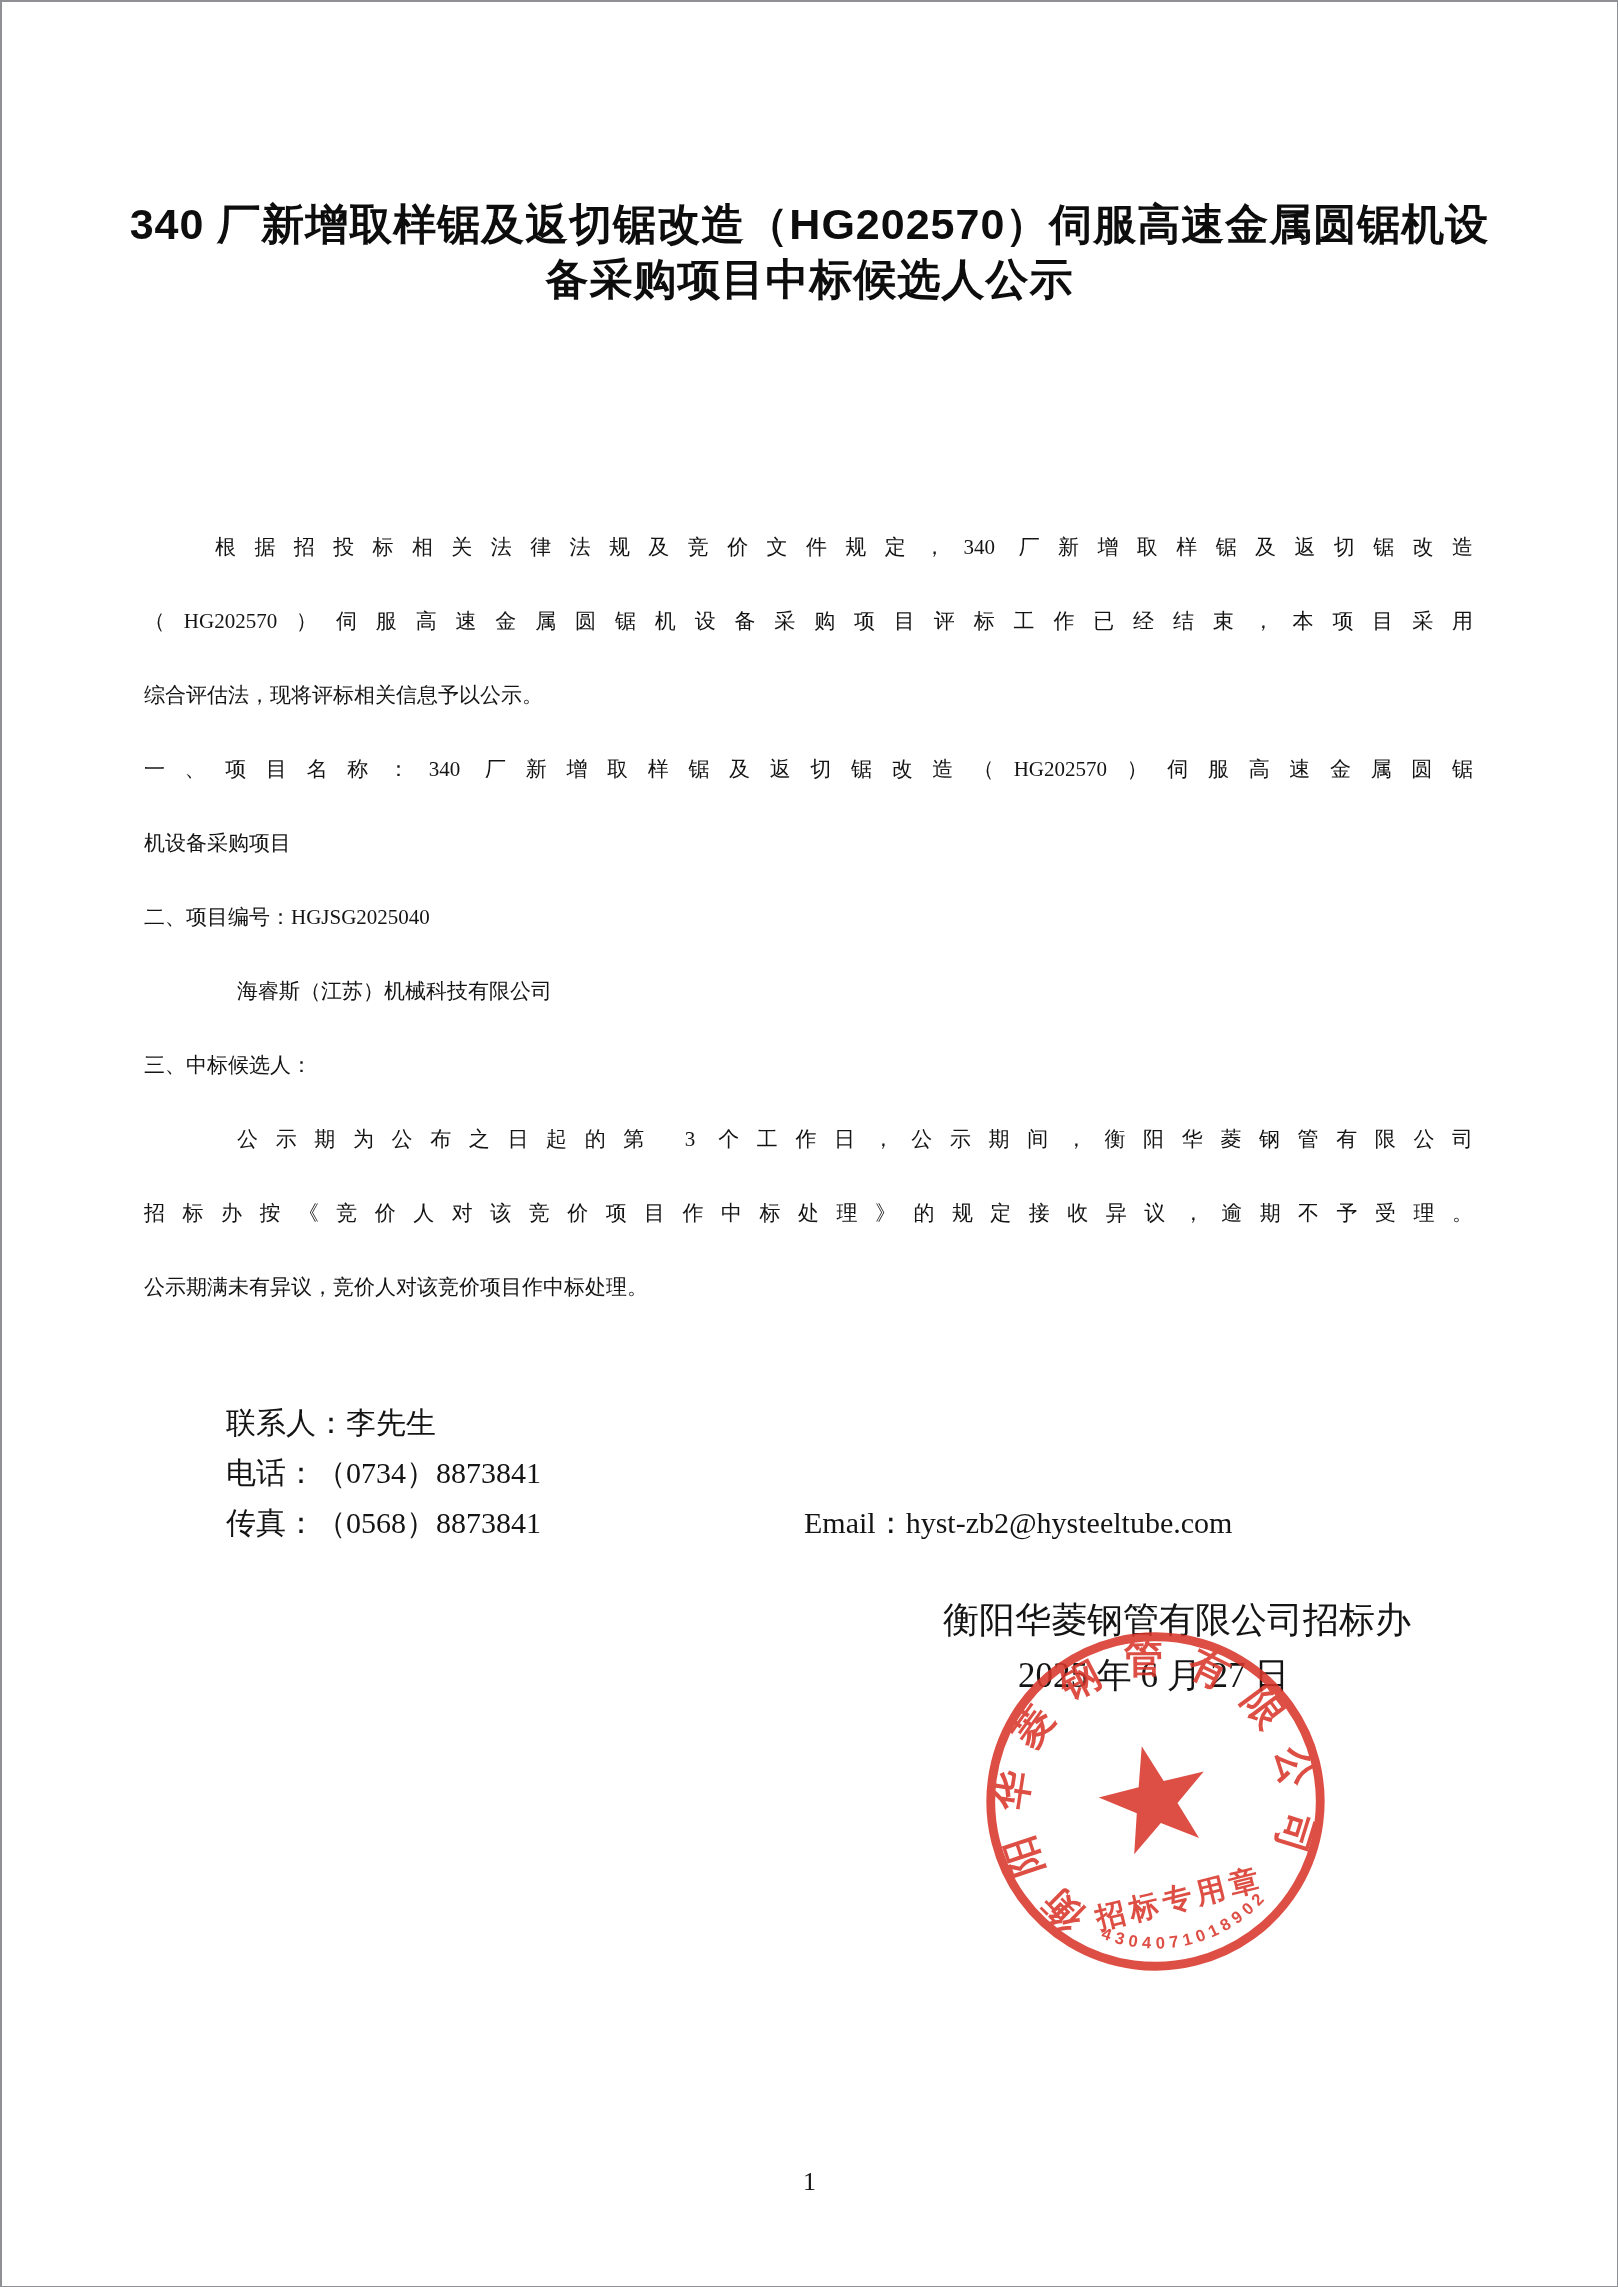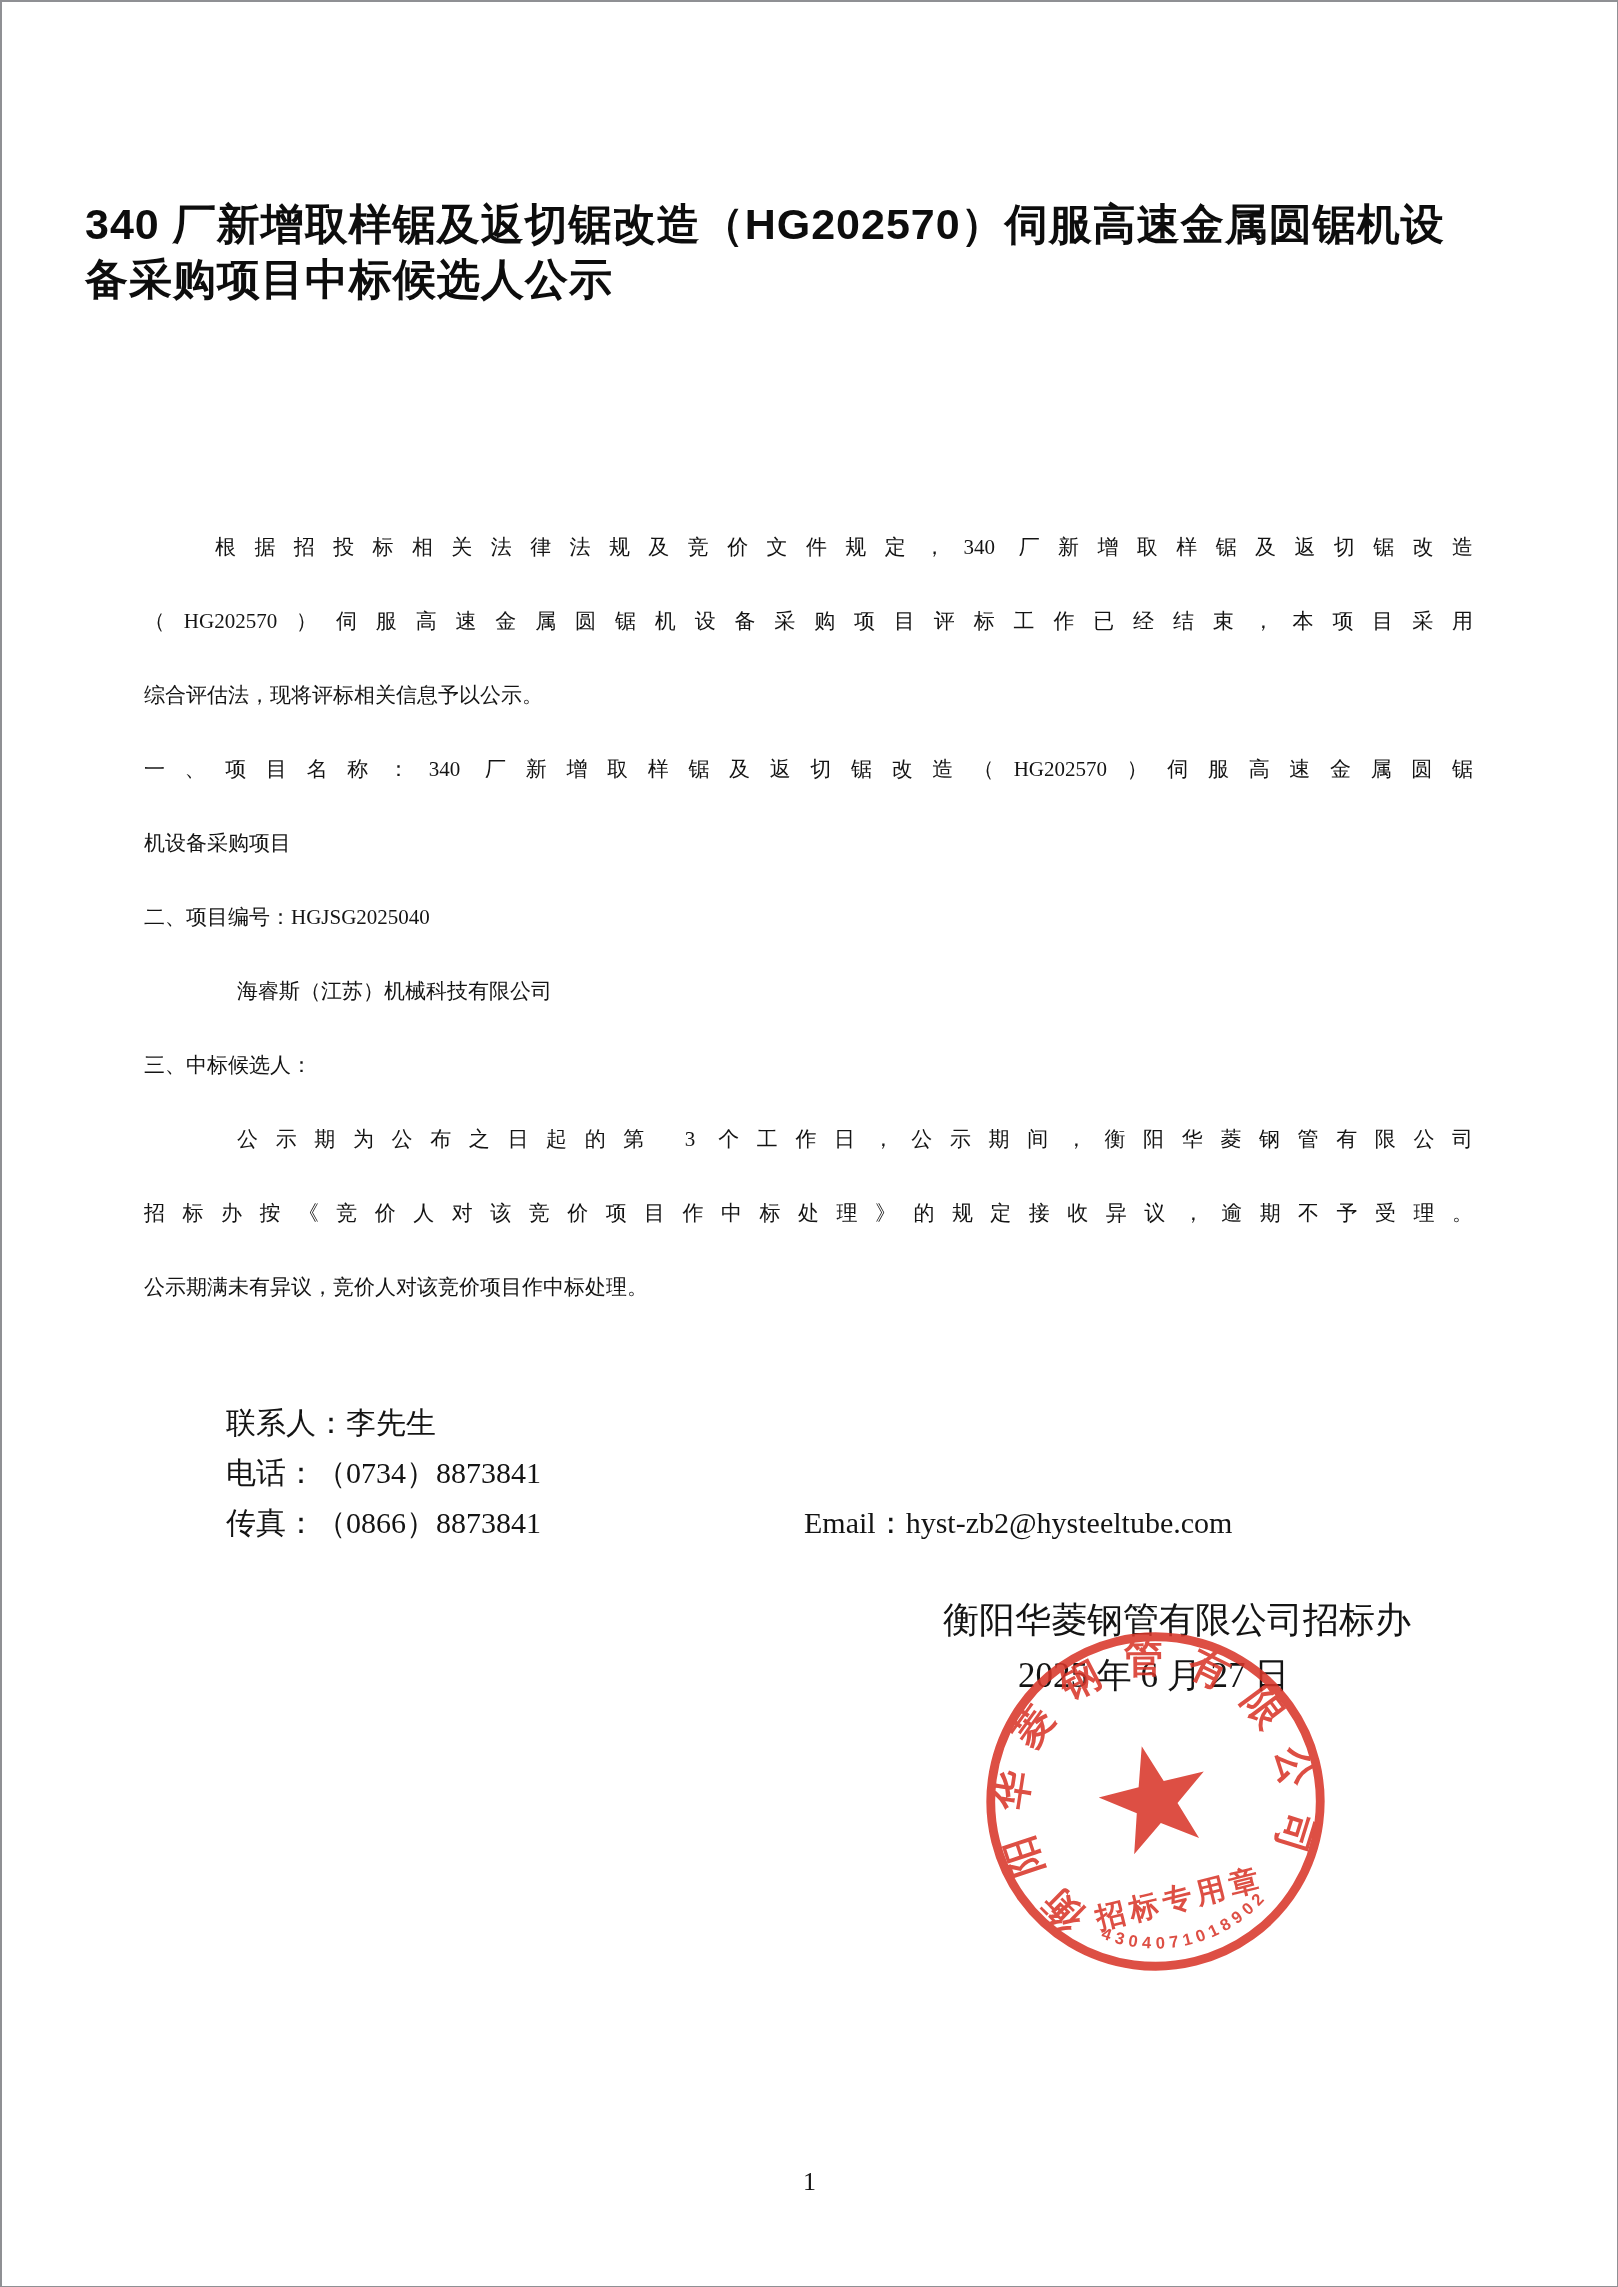--- a/index.html
+++ b/index.html
@@ -2,21 +2,21 @@
 <html><head>
 <meta charset="utf-8">
 <style>
   html,body { margin:0; padding:0; background:#e8e8e8; }
   .page {
     position:relative; width:1619px; height:2288px; margin:0 auto;
     background:#ffffff; border:2px solid #8f9094; box-sizing:border-box;
     font-family:"Liberation Serif", serif; color:#141414; overflow:hidden;
   }
   .title {
-    position:absolute; left:83px; right:83px; top:195px; text-align:left;
+    position:absolute; left:83px; right:83px; top:195px; text-align:center;
     font-family:"Liberation Sans", sans-serif; font-weight:700;
     font-size:43px; line-height:55px; letter-spacing:1px; color:#0d0d0d;
   }
   .body-text { position:absolute; left:142px; right:144px; top:508px; font-size:21px; }
   .line  { height:74px; line-height:74px; white-space:nowrap; }
   .just  { white-space:normal; text-align:justify; text-align-last:justify; overflow:hidden; }
   .ind1  { text-indent:71px; }
   .ind2  { text-indent:93px; }
   .contact { position:absolute; left:224px; top:1396px; width:1229px; font-size:30px; line-height:50px; }
   .contact .cline { position:relative; height:50px; white-space:nowrap; }
@@ -53,21 +53,21 @@
     <div class="line">三、中标候选人：</div>
     <div class="line just ind2">公示期为公布之日起的第 3 个工作日，公示期间，衡阳华菱钢管有限公司</div>
     <div class="line just">招标办按《竞价人对该竞价项目作中标处理》的规定接收异议，逾期不予受理。</div>
     <div class="line">公示期满未有异议，竞价人对该竞价项目作中标处理。</div>
   </div>
 
   <div class="contact">
     <div class="cline">联系人：李先生</div>
     <div class="cline">电话：（0734）8873841</div>
     <div class="cline">
-      <span>传真：（0866）8873841</span>
+      <span>传真：（0568）8873841</span>
       <span class="email">Email：hyst-zb2@hysteeltube.com</span>
     </div>
   </div>
 
   <div class="sig-org">衡阳华菱钢管有限公司招标办</div>
   <div class="sig-date">2025 年 6 月 27 日</div>
 
   <svg class="stamp" viewBox="0 0 360 360">
     <circle cx="180" cy="180" r="168" fill="none" stroke="#d93529" stroke-width="9"></circle>
     <polygon fill="#d93529" points="180,122 193.2,161.8 235.2,162.1 201.4,187 214.1,226.9 180,202.5 145.9,226.9 158.6,187 124.8,162.1 166.8,161.8"></polygon>

